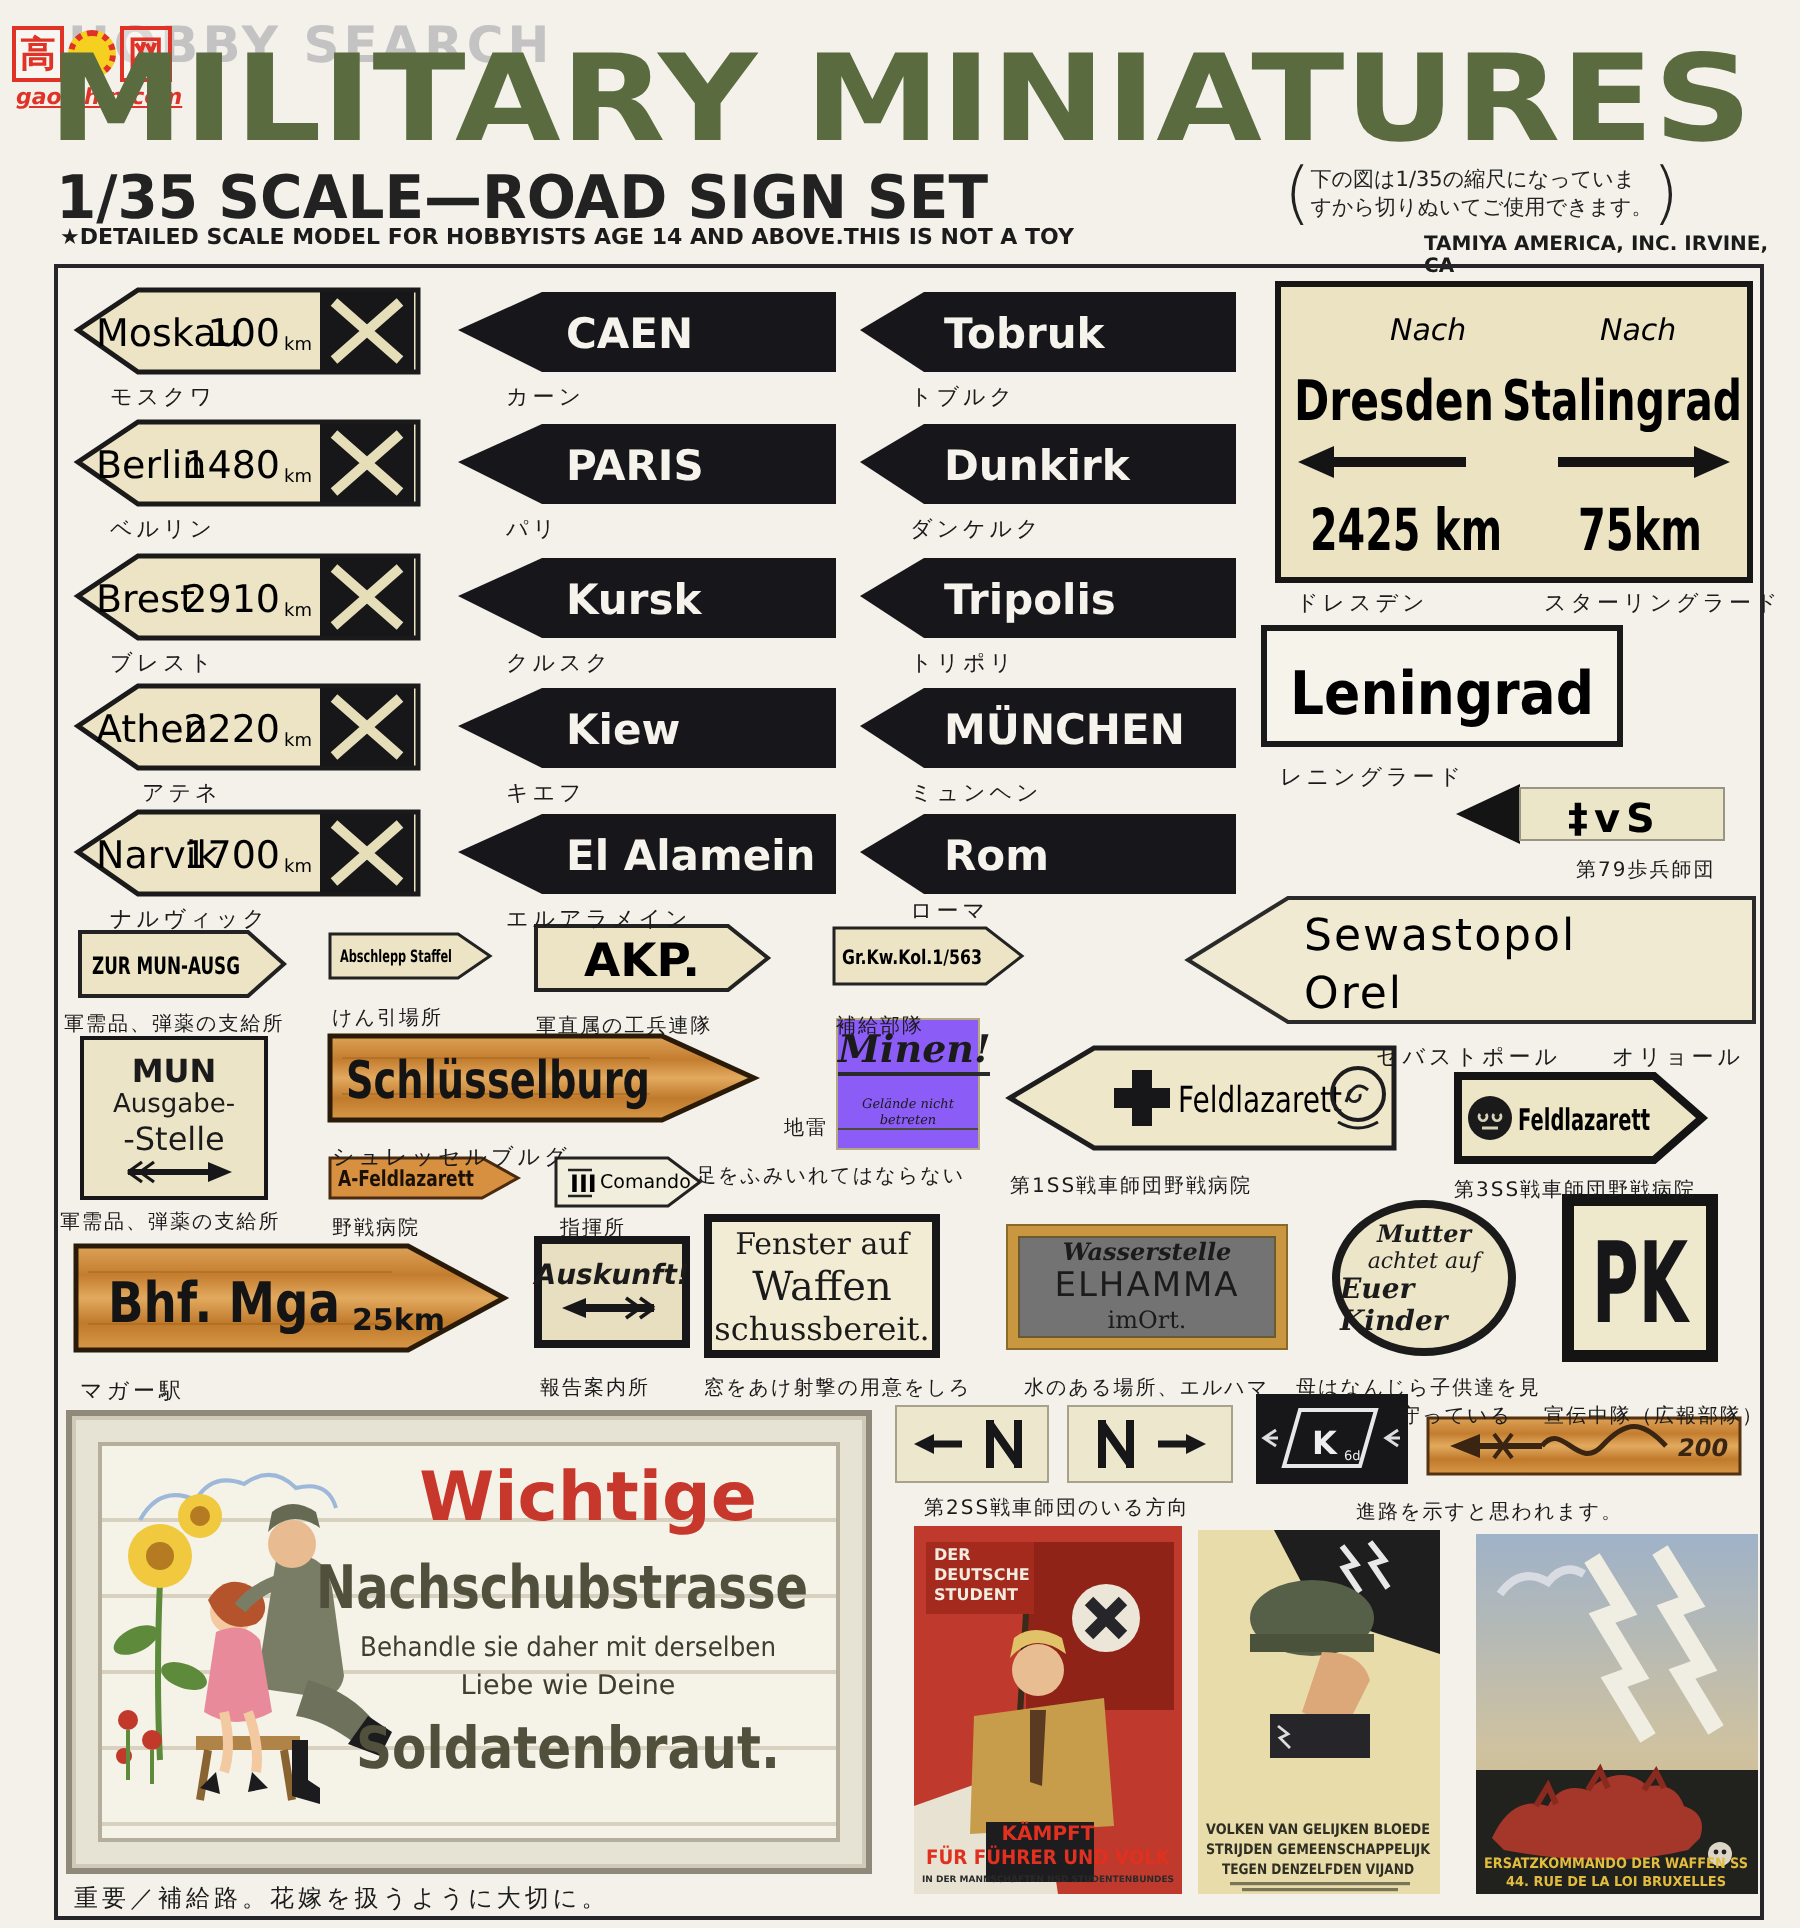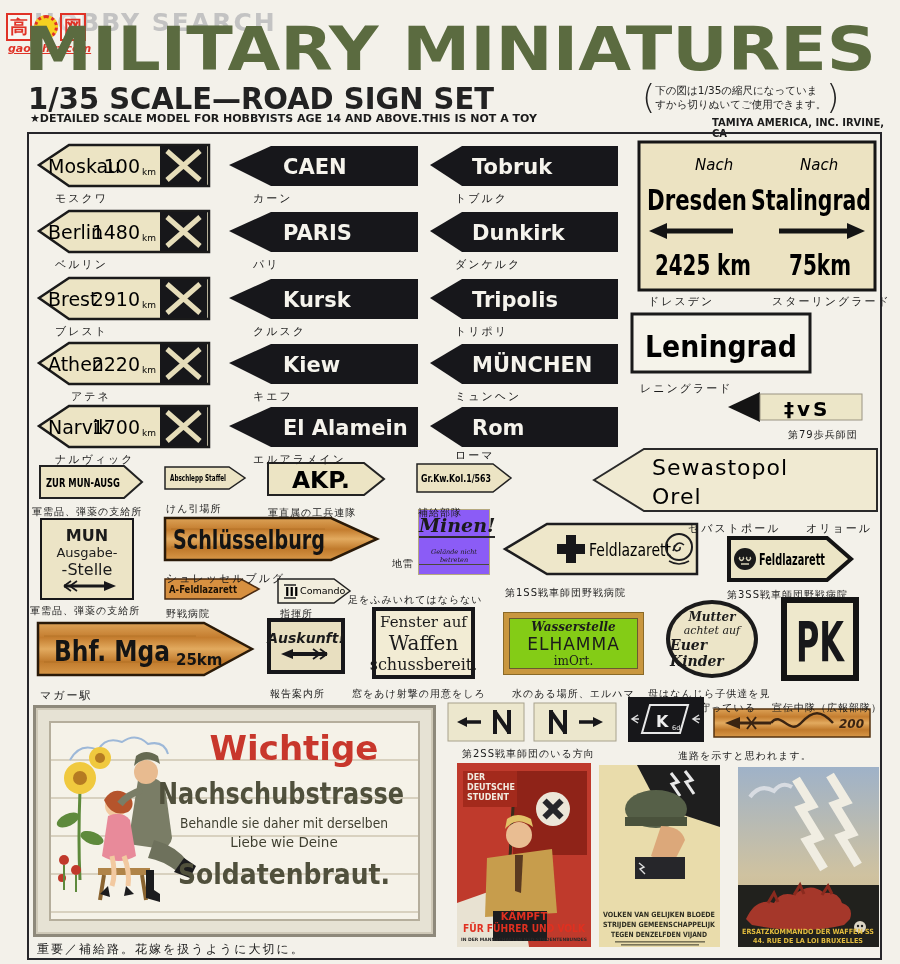--- a/index.html
+++ b/index.html
@@ -256,28 +256,28 @@
 
   <div class="boxsign" style="left:267px;top:618px;width:78px;height:56px;border-width:4px;background:#e8dfc0">
     <div style="font-size:14px;font-weight:bold;font-style:italic">Auskunft!</div>
     <svg width="62" height="16">
       <path d="M52,8 H16" stroke="#17171a" stroke-width="4"></path>
       <polygon points="6,8 18,3 18,13" fill="#17171a"></polygon>
       <path d="M52,8 l-7,-5 M52,8 l-7,5 M45,8 l-7,-5 M45,8 l-7,5" stroke="#17171a" stroke-width="1.8" fill="none"></path>
     </svg>
   </div>
 
-  <div class="boxsign" style="left:372px;top:607px;width:103px;height:72px;border-width:4px;background:#f2ecd4">
+  <div class="boxsign" style="left:352px;top:607px;width:118px;height:72px;border-width:4px;background:#f2ecd4">
     <div class="serif" style="font-size:15px">Fenster auf</div>
     <div class="serif" style="font-size:20px">Waffen</div>
     <div class="serif" style="font-size:16px">schussbereit.</div>
   </div>
 
   <div class="abs" style="left:503px;top:612px;width:141px;height:63px;background:#c9973f;border:1px solid #8a6a28;box-sizing:border-box;padding:5px">
-    <div style="background:#84cc16;border:1.5px solid #6a5a30;height:100%;box-sizing:border-box;display:flex;flex-direction:column;align-items:center;justify-content:center">
+    <div style="background:#737373;border:1.5px solid #6a5a30;height:100%;box-sizing:border-box;display:flex;flex-direction:column;align-items:center;justify-content:flex-start">
       <div class="serif" style="font-size:12px;font-weight:bold;font-style:italic">Wasserstelle</div>
       <div style="font-size:17px;letter-spacing:1px">ELHAMMA</div>
       <div class="serif" style="font-size:12px">imOrt.</div>
     </div>
   </div>
 
   <div class="abs" style="left:666px;top:600px;width:92px;height:78px;border:4px solid #1b1b1b;border-radius:50%;background:#ece5c8;box-sizing:border-box;display:flex;flex-direction:column;align-items:center;justify-content:center">
     <div class="serif" style="font-size:12px;font-weight:bold;font-style:italic">Mutter</div>
     <div class="serif" style="font-size:11px;font-weight:normal;font-style:italic">achtet auf</div>
     <div class="serif" style="font-size:14px;font-weight:bold;font-style:italic">Euer Kinder</div>
@@ -442,21 +442,21 @@
   <span class="cap cap10" style="left:788px;top:428px">第79歩兵師団</span>
   <span class="cap" style="left:688px;top:521px">セバストポール</span>
   <span class="cap" style="left:806px;top:521px">オリョール</span>
   <span class="cap cap10" style="left:32px;top:505px">軍需品、弾薬の支給所</span>
   <span class="cap cap10" style="left:166px;top:502px">けん引場所</span>
   <span class="cap cap10" style="left:268px;top:506px">軍直属の工兵連隊</span>
   <span class="cap cap10" style="left:418px;top:506px">補給部隊</span>
   <span class="cap cap10" style="left:30px;top:604px">軍需品、弾薬の支給所</span>
   <span class="cap" style="left:166px;top:571px">シュレッセルブルグ</span>
   <span class="cap cap10" style="left:392px;top:557px">地雷</span>
-  <span class="cap cap10" style="left:348px;top:593px">足をふみいれてはならない</span>
+  <span class="cap cap10" style="left:348px;top:581px">足をふみいれてはならない</span>
   <span class="cap cap10" style="left:505px;top:586px">第1SS戦車師団野戦病院</span>
   <span class="cap cap10" style="left:727px;top:588px">第3SS戦車師団野戦病院</span>
   <span class="cap cap10" style="left:166px;top:607px">野戦病院</span>
   <span class="cap cap10" style="left:280px;top:607px">指揮所</span>
   <span class="cap" style="left:40px;top:688px">マガー駅</span>
   <span class="cap cap10" style="left:270px;top:687px">報告案内所</span>
   <span class="cap cap10" style="left:352px;top:687px">窓をあけ射撃の用意をしろ</span>
   <span class="cap cap10" style="left:512px;top:687px">水のある場所、エルハマ</span>
   <span class="cap cap10" style="left:648px;top:687px">母はなんじら子供達を見</span>
   <span class="cap cap10" style="left:700px;top:701px">守っている</span>

